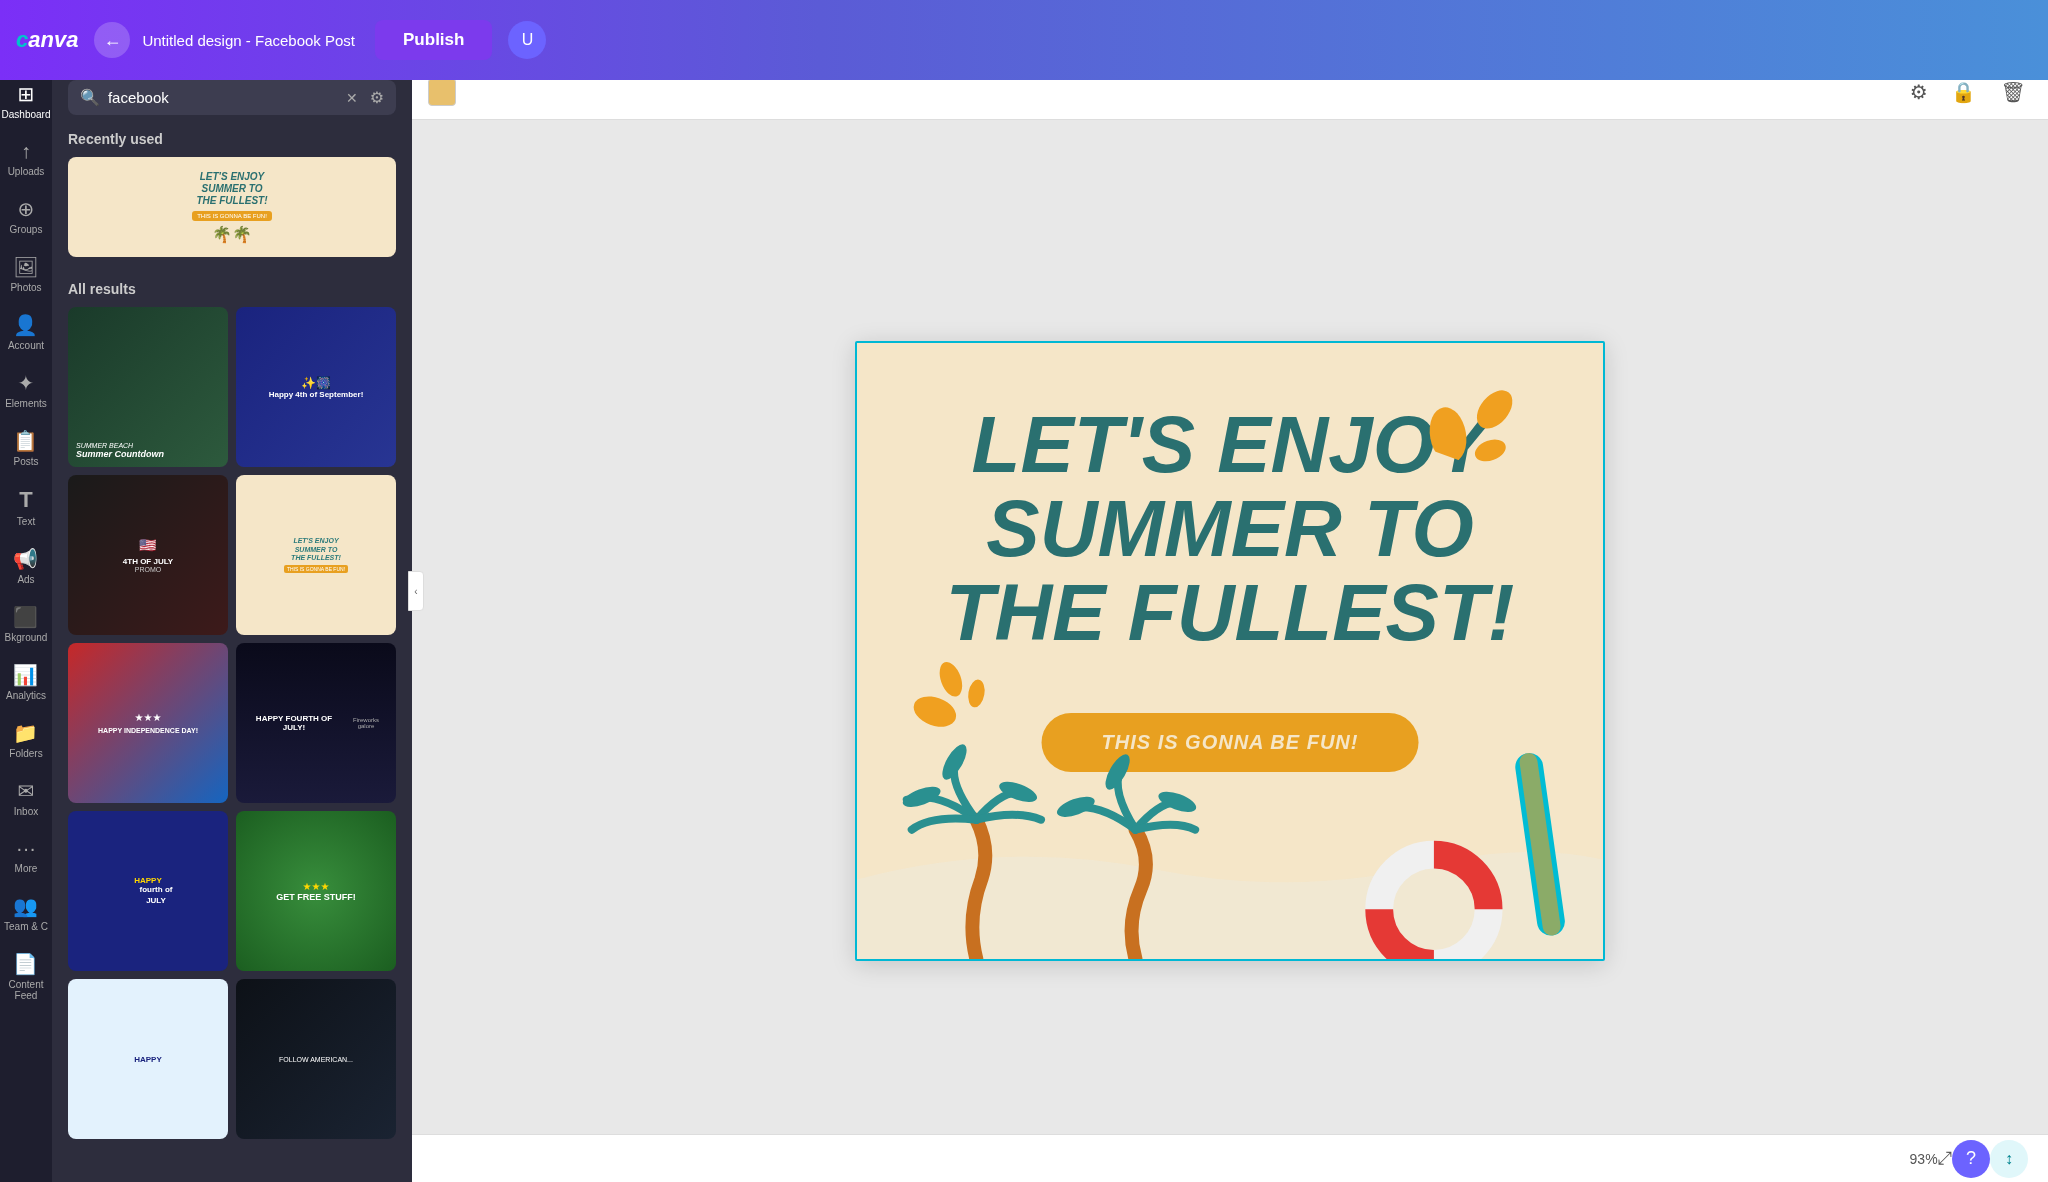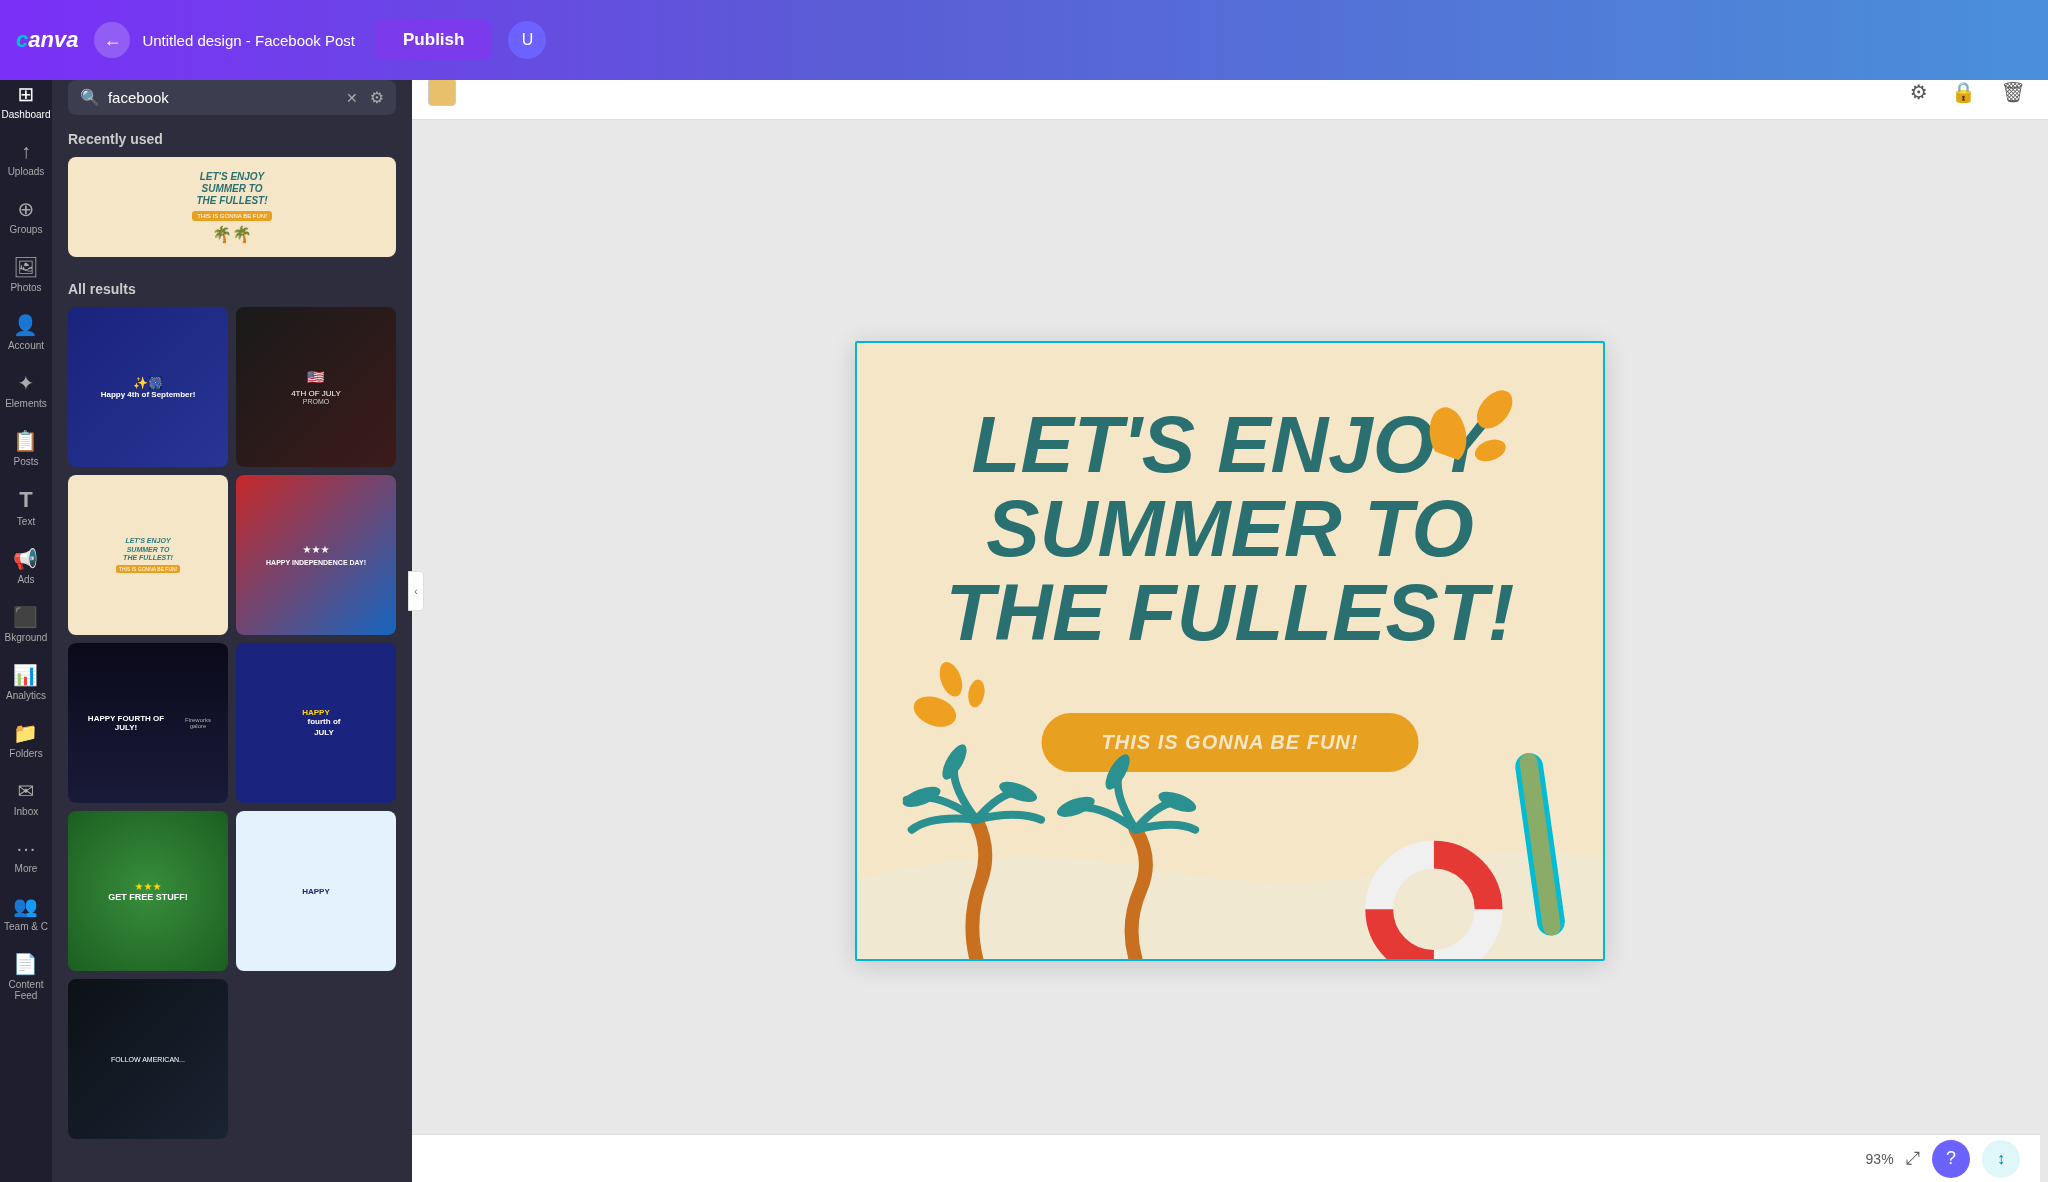--- a/index.html
+++ b/index.html
@@ -63,21 +63,21 @@
     .tcard-countdown { background: linear-gradient(135deg, #1a3a2a, #2d5a3d); display: flex; flex-direction: column; justify-content: flex-end; padding: 8px; }
     .tcard-countdown .text { color: #fff; font-size: 7px; font-style: italic; }
     .tcard-countdown .title { color: #fff; font-weight: 700; font-size: 9px; font-style: italic; }
 
     .tcard-4july { background: linear-gradient(135deg, #1a237e, #283593); display: flex; flex-direction: column; align-items: center; justify-content: center; padding: 6px; }
     .tcard-4july .text { color: #fff; font-size: 8px; font-weight: 700; text-align: center; }
     .tcard-4july .sparks { font-size: 12px; }
 
     .tcard-promo { background: linear-gradient(135deg, #1a1a1a, #3d1a1a); display: flex; flex-direction: column; align-items: center; justify-content: center; padding: 8px; }
     .tcard-promo .flag { font-size: 14px; }
-    .tcard-promo .title { color: #fff; font-weight: 400; font-size: 8px; text-align: right; margin-top: 4px; }
+    .tcard-promo .title { color: #fff; font-weight: 700; font-size: 8px; text-align: right; margin-top: 4px; }
     .tcard-promo .sub { color: #ccc; font-size: 7px; }
 
     .tcard-summer2 { background: #f5e6c8; display: flex; flex-direction: column; align-items: center; justify-content: center; padding: 6px; }
     .tcard-summer2 .headline { color: #2a7a7a; font-weight: 900; font-size: 7px; text-align: center; font-style: italic; line-height: 1.2; }
     .tcard-summer2 .sub { background: #e8a020; color: #fff; font-size: 5px; border-radius: 2px; padding: 1px 3px; margin-top: 2px; }
 
     .tcard-independence { background: linear-gradient(135deg, #c62828, #1565c0); display: flex; flex-direction: column; align-items: center; justify-content: center; padding: 8px; }
     .tcard-independence .stars { color: #fff; font-size: 10px; }
     .tcard-independence .title { color: #fff; font-weight: 700; font-size: 7px; text-align: center; margin-top: 4px; }
 
@@ -147,23 +147,23 @@
     }
     
     .deco-splash-top { position: absolute; top: 30px; right: 80px; font-size: 60px; color: #f0a020; transform: rotate(20deg); }
     .deco-splash-left { position: absolute; top: 310px; left: 50px; font-size: 40px; color: #f0a020; transform: rotate(-30deg); }
 
     
     .hide-panel { position: fixed; top: 50%; left: 408px; transform: translateY(-50%); background: #fff; border: 1px solid #ddd; border-radius: 0 4px 4px 0; width: 16px; height: 40px; cursor: pointer; display: flex; align-items: center; justify-content: center; z-index: 85; color: #666; font-size: 10px; }
 
     
     #bottom-bar {
-      position: fixed; bottom: 0; left: 412px; right: 8px; height: 48px;
+      position: fixed; bottom: 0; left: 412px; right: 0; height: 48px;
       background: #fff; border-top: 1px solid #ddd; display: flex; align-items: center;
-      justify-content: flex-end; padding: 0 20px; gap: 12px; z-index: 70;
+      justify-content: flex-end; padding: 0 20px; z-index: 70;
     }
     .zoom-text { color: #555; font-size: 14px; }
     .zoom-expand { color: #555; font-size: 18px; cursor: pointer; }
     .help-btn { width: 38px; height: 38px; border-radius: 50%; background: #6c63ff; color: #fff; display: flex; align-items: center; justify-content: center; font-size: 18px; cursor: pointer; }
     .scroll-btn { width: 38px; height: 38px; border-radius: 50%; background: #e0f7fa; color: #00838f; display: flex; align-items: center; justify-content: center; font-size: 16px; cursor: pointer; }
 
     
     .canvas-svg { position: absolute; bottom: 0; left: 0; width: 100%; height: 220px; }
   </style>
 </head>
@@ -262,20 +262,24 @@
     <div class="tcard tcard-summer" style="width:100%;height:100px;aspect-ratio:unset;">
       <div class="headline" style="color:#2a7070;font-weight:900;font-size:10px;font-style:italic;text-align:center;line-height:1.2;text-transform:uppercase;">LET'S ENJOY<br>SUMMER TO<br>THE FULLEST!</div>
       <div class="sub" style="background:#e8a020;color:#fff;font-size:6px;border-radius:3px;padding:2px 5px;margin-top:4px;">THIS IS GONNA BE FUN!</div>
       <div class="palms" style="font-size:16px;margin-top:4px;">🌴🌴</div>
     </div>
   </div>
 
   <div class="section-title">All results</div>
   <div class="template-grid">
 
+    <div class="tcard tcard-countdown">
+      <div class="text">SUMMER BEACH</div>
+      <div class="title">Summer Countdown</div>
+    </div>
 
     <div class="tcard tcard-4july">
       <div class="sparks">✨🎆</div>
       <div class="text">Happy 4th of September!</div>
     </div>
 
     <div class="tcard tcard-promo">
       <div class="flag">🇺🇸</div>
       <div class="title">4TH OF JULY</div>
       <div class="sub">PROMO</div>

